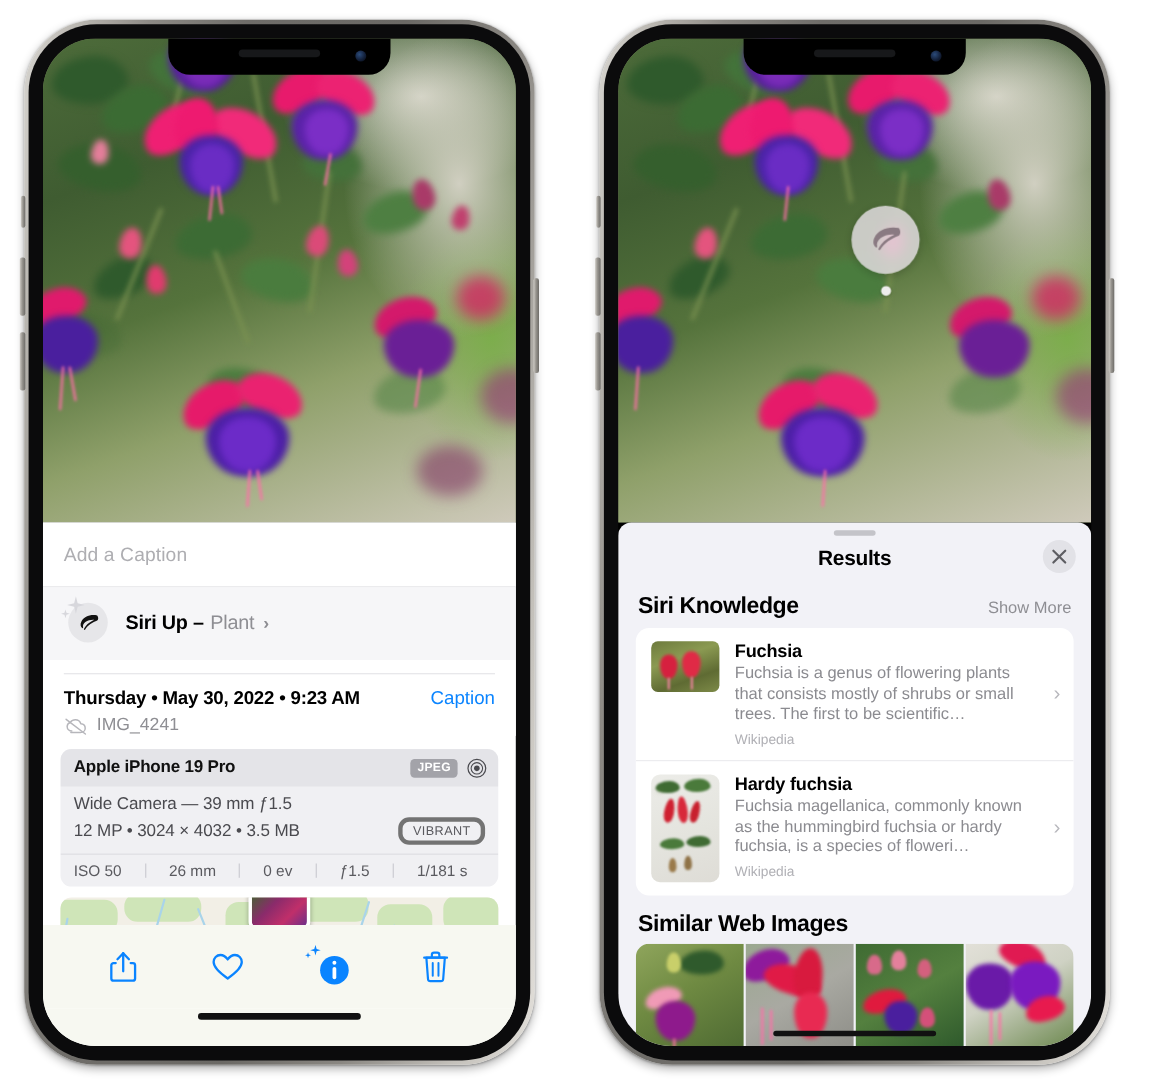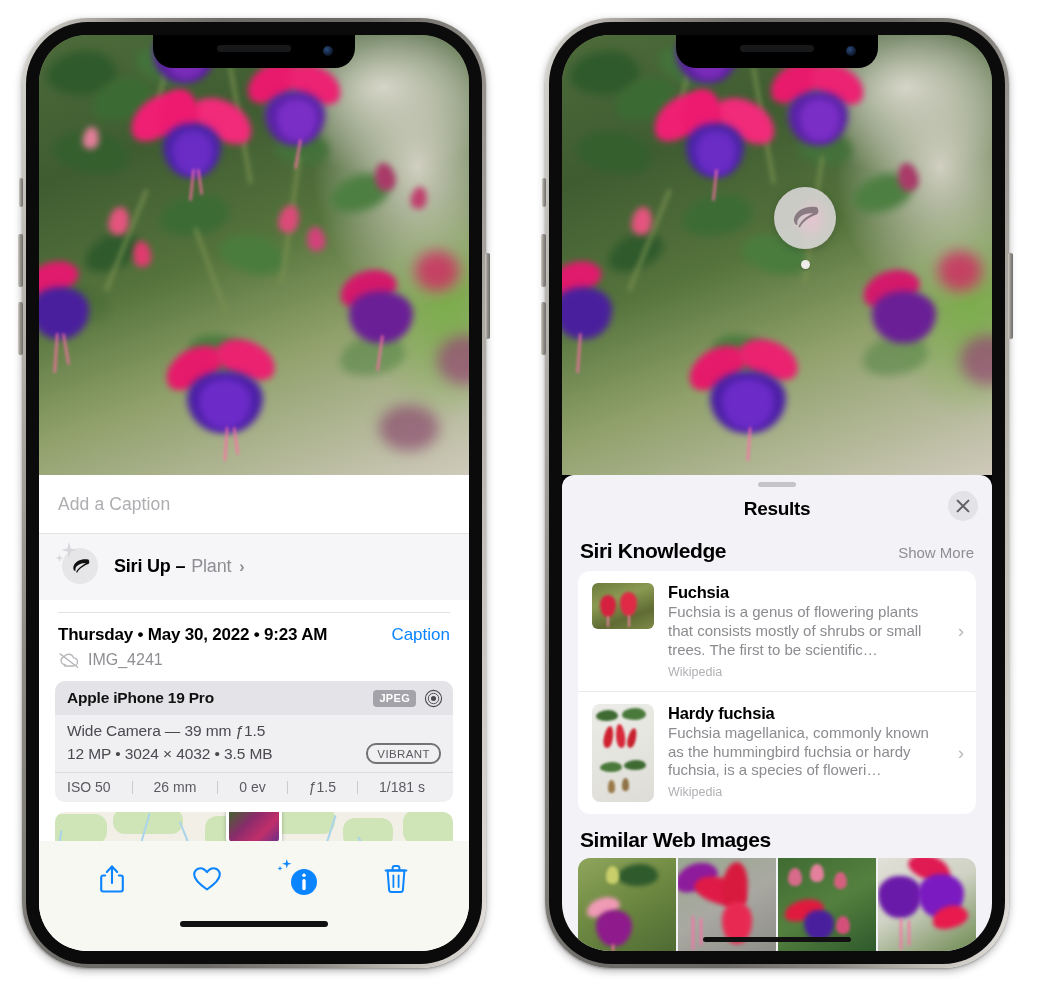--- a/index.html
+++ b/index.html
@@ -169,21 +169,21 @@
   .badge-jpeg {
     background: #a3a3a9; color: #fff; font-size: 11px; font-weight: 700;
     padding: 2.5px 6px; border-radius: 4px; letter-spacing: .3px;
   }
   .lens-icon { width: 19px; height: 19px; }
   .cam-body { padding: 7px 12px 8px 12px; }
   .cam-line1 { font-size: 15.5px; color: #4a4a4f; letter-spacing: -.1px; }
   .cam-line2-row { display: flex; align-items: center; justify-content: space-between; margin-top: 3px; }
   .cam-line2 { font-size: 15.5px; color: #4a4a4f; letter-spacing: -.1px; }
   .pill-vibrant {
-    border: 2px solid #737373; color: #5a5a5f;
+    border: 4px solid #737373; color: #5a5a5f;
     font-size: 11.5px; padding: 2.5px 9px; border-radius: 10px; letter-spacing: .4px;
   }
   .cam-exif {
     display: flex; align-items: center; justify-content: space-between;
     border-top: 1px solid #dcdce0; padding: 6px 28px 7px 12px;
   }
   .exif-item { font-size: 14px; color: #5a5a5f; }
   .exif-div { width: 1px; height: 13px; background: #c9c9cf; }
 
   .map-thumb {

